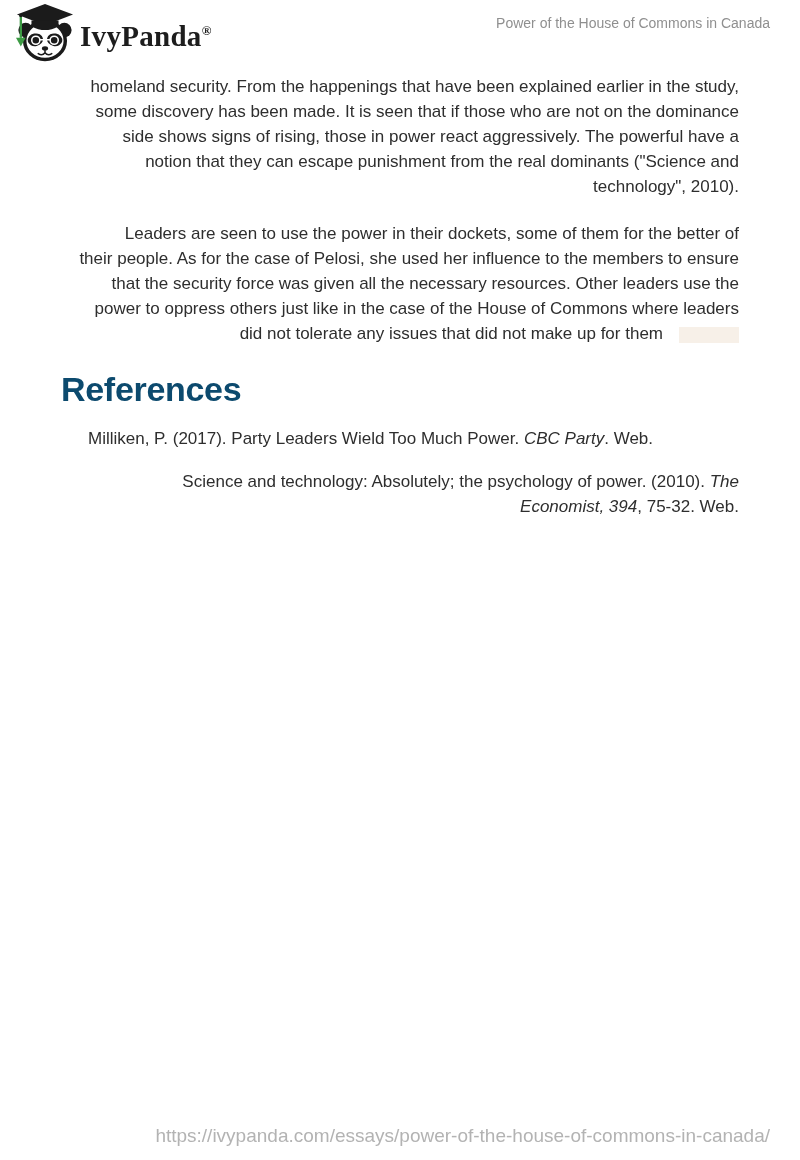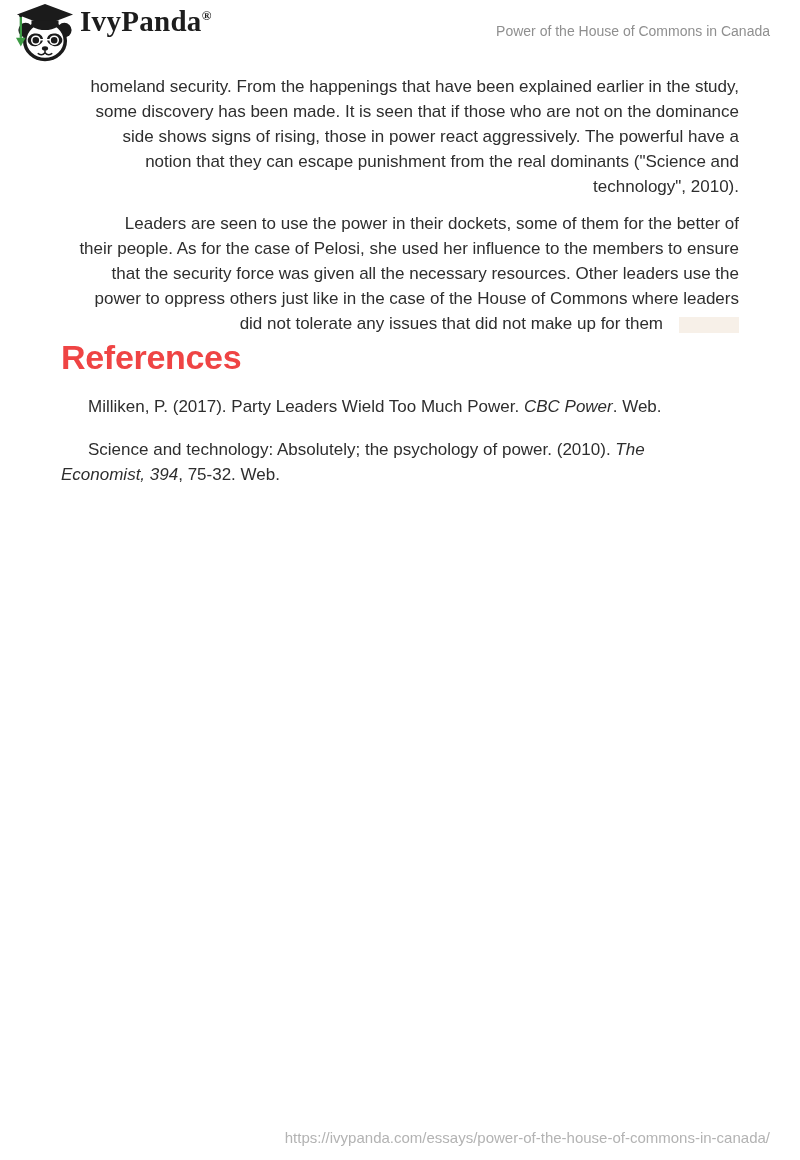--- a/index.html
+++ b/index.html
@@ -3,46 +3,46 @@
 <meta charset="utf-8">
 <style>
   * { margin:0; padding:0; box-sizing:border-box; }
   html,body { background:#ffffff; }
   .page {
     position:relative; width:800px; height:1160px; background:#ffffff;
     font-family:"Liberation Sans", sans-serif; overflow:hidden;
   }
   
   .hdr { position:absolute; top:0; left:0; width:100%; height:66px; }
-  .brand { position:absolute; left:14px; top:3px; display:flex; align-items:flex-start; }
+  .brand { position:absolute; left:14px; top:3px; display:flex; align-items:center; }
   .logo-mark { display:block; }
   .logo-mark svg { width:62px; height:59px; display:block; }
   .logo-text {
     font-family:"Liberation Serif", serif; font-weight:bold; font-size:29px;
     color:#1d1d1d; margin-left:4px; letter-spacing:0.3px; line-height:1;
     position:relative; top:4px;
   }
   .logo-text sup { font-size:13px; }
-  .doc-title { position:absolute; right:30px; top:23px; font-size:14px; color:#8f8f8f;text-align:center; }
+  .doc-title { position:absolute; right:30px; top:15px; font-size:14px; color:#8f8f8f;text-align:center; }
   
   .doc { position:absolute; left:61px; top:74px; width:678px; color:#2e2e2e;
          font-size:17px; line-height:25px; }
   .para { white-space:pre-line;text-align:right; }
-  .para.indent { margin-top:12px; text-indent:27px; }
-  h1.refs-h { font-size:34px; line-height:42px; font-weight:bold;
-              color:#ef4444; letter-spacing:-0.3px; }
+  .para.indent { margin-top:22px; text-indent:27px; }
+  h1.refs-h { margin-top:22px; font-size:34px; line-height:42px; font-weight:bold;
+              color:#0c4a6e; letter-spacing:-0.3px; }
   .ref { white-space:pre-line; text-indent:27px; }
   .ref.r1 { margin-top:16px; }
-  .ref.r2 { margin-top:18px; }
+  .ref.r2 { margin-top:18px;text-align:right; }
   .ref em { font-style:italic; }
   .artifact { display:inline-block; width:60px; height:16px; margin-left:16px;
               background:rgba(238,221,203,0.45); vertical-align:text-bottom; }
   
   .ftr { position:absolute; right:30px; bottom:13px; }
-  .url { font-size:15px; color:#b3b3b3;margin-left:41px; }
+  .url { font-size:19px; color:#b3b3b3;margin-left:41px; }
 </style>
 </head>
 <body>
 
 <div class="page">
 
   <div class="hdr">
     <div class="brand">
       <span class="logo-mark">
         <svg viewBox="0 0 64 61" xmlns="http://www.w3.org/2000/svg">
@@ -82,21 +82,21 @@
 notion that they can escape punishment from the real dominants ("Science and
 technology", 2010).</p>
     <p class="para indent"><span>Leaders are seen to use the power in their dockets, some of them for the better of
 their people. As for the case of Pelosi, she used her influence to the members to ensure
 that the security force was given all the necessary resources. Other leaders use the
 power to oppress others just like in the case of the House of Commons where leaders
 did not tolerate any issues that did not make up for them</span><span class="artifact"></span></p>
 
     <h1 class="refs-h">References</h1>
 
-    <p class="ref r1"><span>Milliken, P. (2017). Party Leaders Wield Too Much Power. </span><em>CBC Power</em><span>. Web.</span></p>
+    <p class="ref r1"><span>Milliken, P. (2017). Party Leaders Wield Too Much Power. </span><em>CBC Party</em><span>. Web.</span></p>
 
     <p class="ref r2"><span>Science and technology: Absolutely; the psychology of power. (2010). </span><em>The
 Economist, 394</em><span>, 75-32. Web.</span></p>
   </div>
 
   <div class="ftr">
     <span class="url">https://ivypanda.com/essays/power-of-the-house-of-commons-in-canada/</span>
   </div>
 
 </div>

